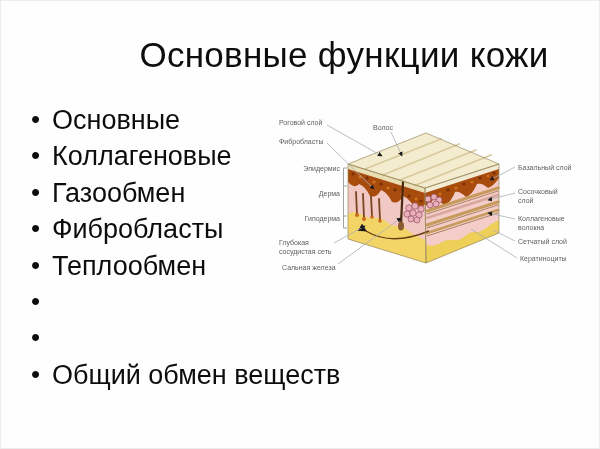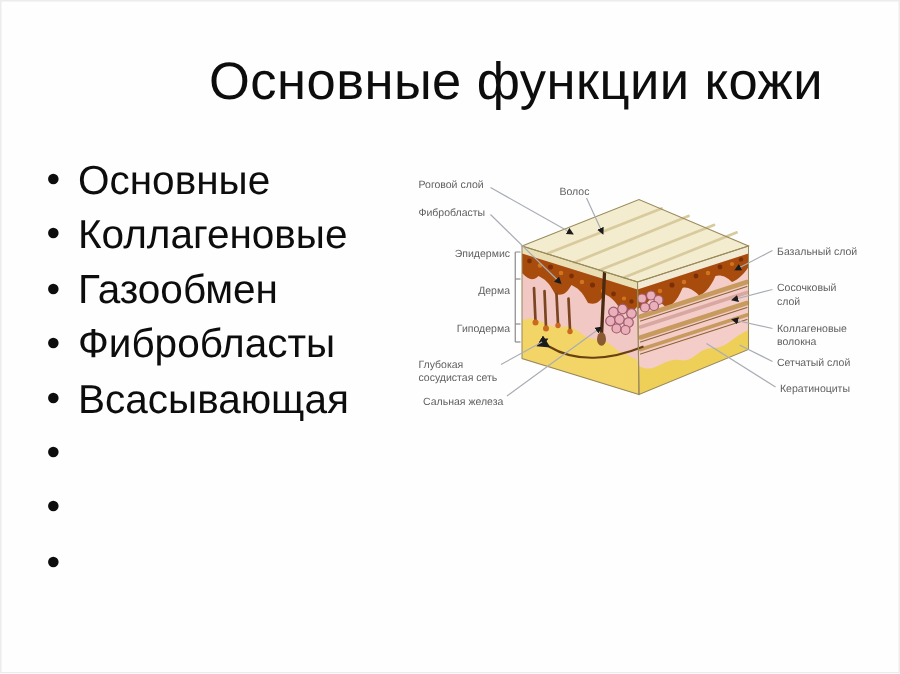--- a/index.html
+++ b/index.html
@@ -32,24 +32,24 @@
 
 <div class="slide">
 
   <h1 class="title">Основные функции кожи</h1>
 
   <ul class="functions">
     <li><span class="blt">•</span><span>Основные</span></li>
     <li><span class="blt">•</span><span>Коллагеновые</span></li>
     <li><span class="blt">•</span><span>Газообмен</span></li>
     <li><span class="blt">•</span><span>Фибробласты</span></li>
-    <li><span class="blt">•</span><span>Всасывающая</span></li>
+    <li><span class="blt">•</span><span>Теплообмен</span></li>
     <li><span class="blt">•</span></li>
     <li><span class="blt">•</span></li>
-    <li><span class="blt">•</span></li>
+    <li><span class="blt">•</span><span>Общий обмен веществ</span></li>
   </ul>
 
   <svg class="diagram" viewBox="0 0 344 200" aria-hidden="true">
     <defs>
       <marker id="arr" markerWidth="7" markerHeight="7" refX="5.2" refY="3" orient="auto">
         <path d="M0,0 L6,3 L0,6 Z" fill="#1b1b1b"></path>
       </marker>
     </defs>
 
     <g>

